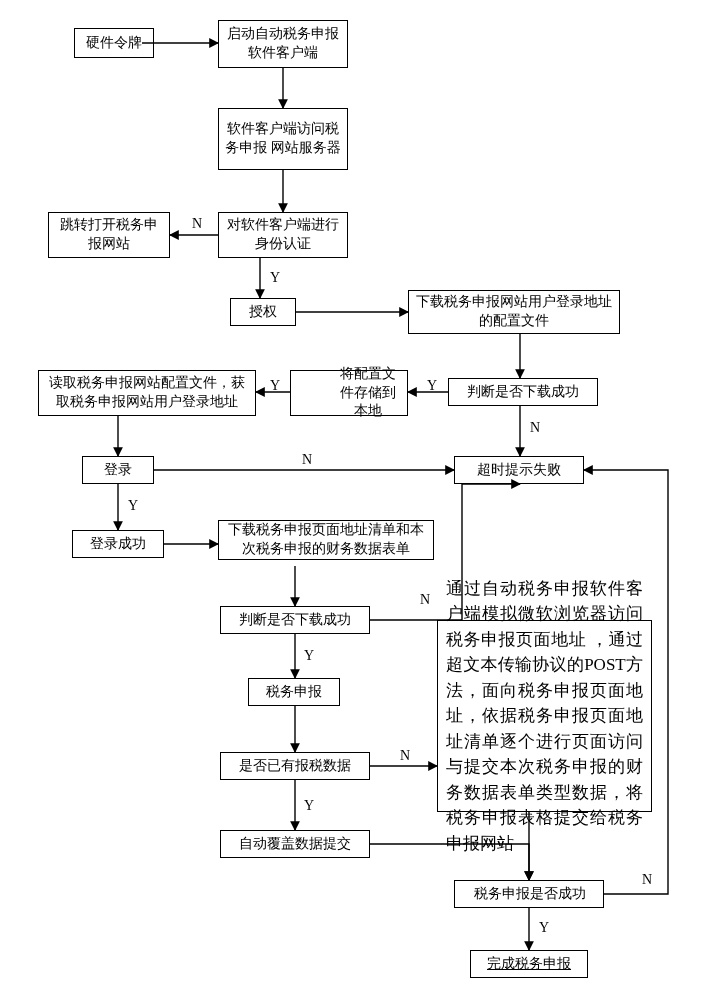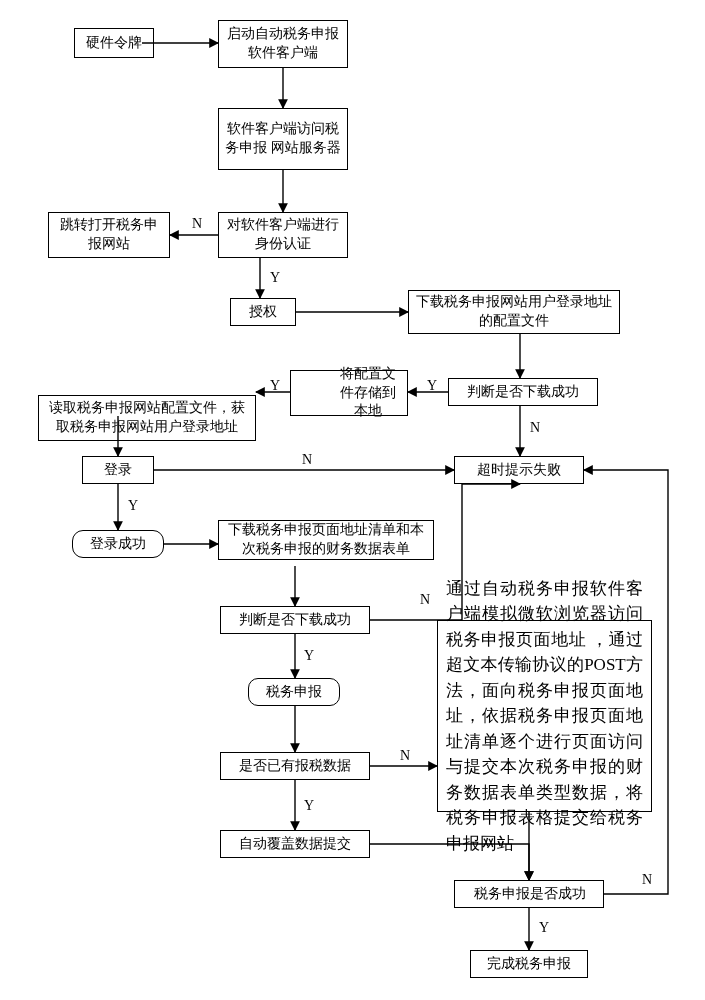--- a/index.html
+++ b/index.html
@@ -50,32 +50,32 @@
 
 <div class="box" style="left:74px;  top:28px;  width:80px;  height:30px;">硬件令牌</div>
 <div class="box" style="left:218px; top:20px;  width:130px; height:48px;text-align:center;">启动自动税务申报软件客户端</div>
 <div class="box" style="left:218px; top:108px; width:130px; height:62px;">软件客户端访问税务申报  网站服务器</div>
 <div class="box" style="left:218px; top:212px; width:130px; height:46px;">对软件客户端进行身份认证</div>
 <div class="box" style="left:48px;  top:212px; width:122px; height:46px;">跳转打开税务申报网站</div>
 <div class="box" style="left:230px; top:298px; width:66px;  height:28px;">授权</div>
 <div class="box" style="left:408px; top:290px; width:212px; height:44px;">下载税务申报网站用户登录地址的配置文件</div>
 <div class="box" style="left:448px; top:378px; width:150px; height:28px;">判断是否下载成功</div>
 <div class="box" style="left:290px; top:370px; width:118px; height:46px;padding-left:44px;">将配置文件存储到本地</div>
-<div class="box" style="left:38px;  top:370px; width:218px; height:46px;margin-top:25px;">读取税务申报网站配置文件，获取税务申报网站用户登录地址</div>
+<div class="box" style="left:38px;  top:370px; width:218px; height:46px;">读取税务申报网站配置文件，获取税务申报网站用户登录地址</div>
 <div class="box" style="left:82px;  top:456px; width:72px;  height:28px;">登录</div>
-<div class="box" style="left:72px;  top:530px; width:92px;  height:28px;border-radius:11px;">登录成功</div>
+<div class="box" style="left:72px;  top:530px; width:92px;  height:28px;">登录成功</div>
 <div class="box" style="left:218px; top:520px; width:216px; height:40px;">下载税务申报页面地址清单和本次税务申报的财务数据表单</div>
 <div class="box" style="left:220px; top:606px; width:150px; height:28px;">判断是否下载成功</div>
-<div class="box" style="left:248px; top:678px; width:92px;  height:28px;border-radius:10px;">税务申报</div>
+<div class="box" style="left:248px; top:678px; width:92px;  height:28px;">税务申报</div>
 <div class="box" style="left:220px; top:752px; width:150px; height:28px;">是否已有报税数据</div>
 <div class="box" style="left:220px; top:830px; width:150px; height:28px;">自动覆盖数据提交</div>
 <div class="box" style="left:454px; top:456px; width:130px; height:28px;">超时提示失败</div>
 <div class="box big" style="left:437px; top:620px; width:215px; height:192px;">通过自动税务申报软件客户端模拟微软浏览器访问税务申报页面地址  ，通过超文本传输协议的POST方法，面向税务申报页面地址，依据税务申报页面地址清单逐个进行页面访问与提交本次税务申报的财务数据表单类型数据，将税务申报表格提交给税务申报网站</div>
 <div class="box" style="left:454px; top:880px; width:150px; height:28px;padding-left:8px;">税务申报是否成功</div>
-<div class="box" style="left:470px; top:950px; width:118px; height:28px;">完成税务申报</div>
+<div class="box" style="left:470px; top:950px; width:118px; height:28px;text-decoration:underline;">完成税务申报</div>
 
 <span class="lbl" style="left:190px; top:216px;">N</span>
 <span class="lbl" style="left:268px; top:270px;">Y</span>
 <span class="lbl" style="left:425px; top:378px;">Y</span>
 <span class="lbl" style="left:528px; top:420px;">N</span>
 <span class="lbl" style="left:300px; top:452px;">N</span>
 <span class="lbl" style="left:126px; top:498px;">Y</span>
 <span class="lbl" style="left:268px; top:378px;">Y</span>
 <span class="lbl" style="left:302px; top:648px;">Y</span>
 <span class="lbl" style="left:418px; top:592px;">N</span>

